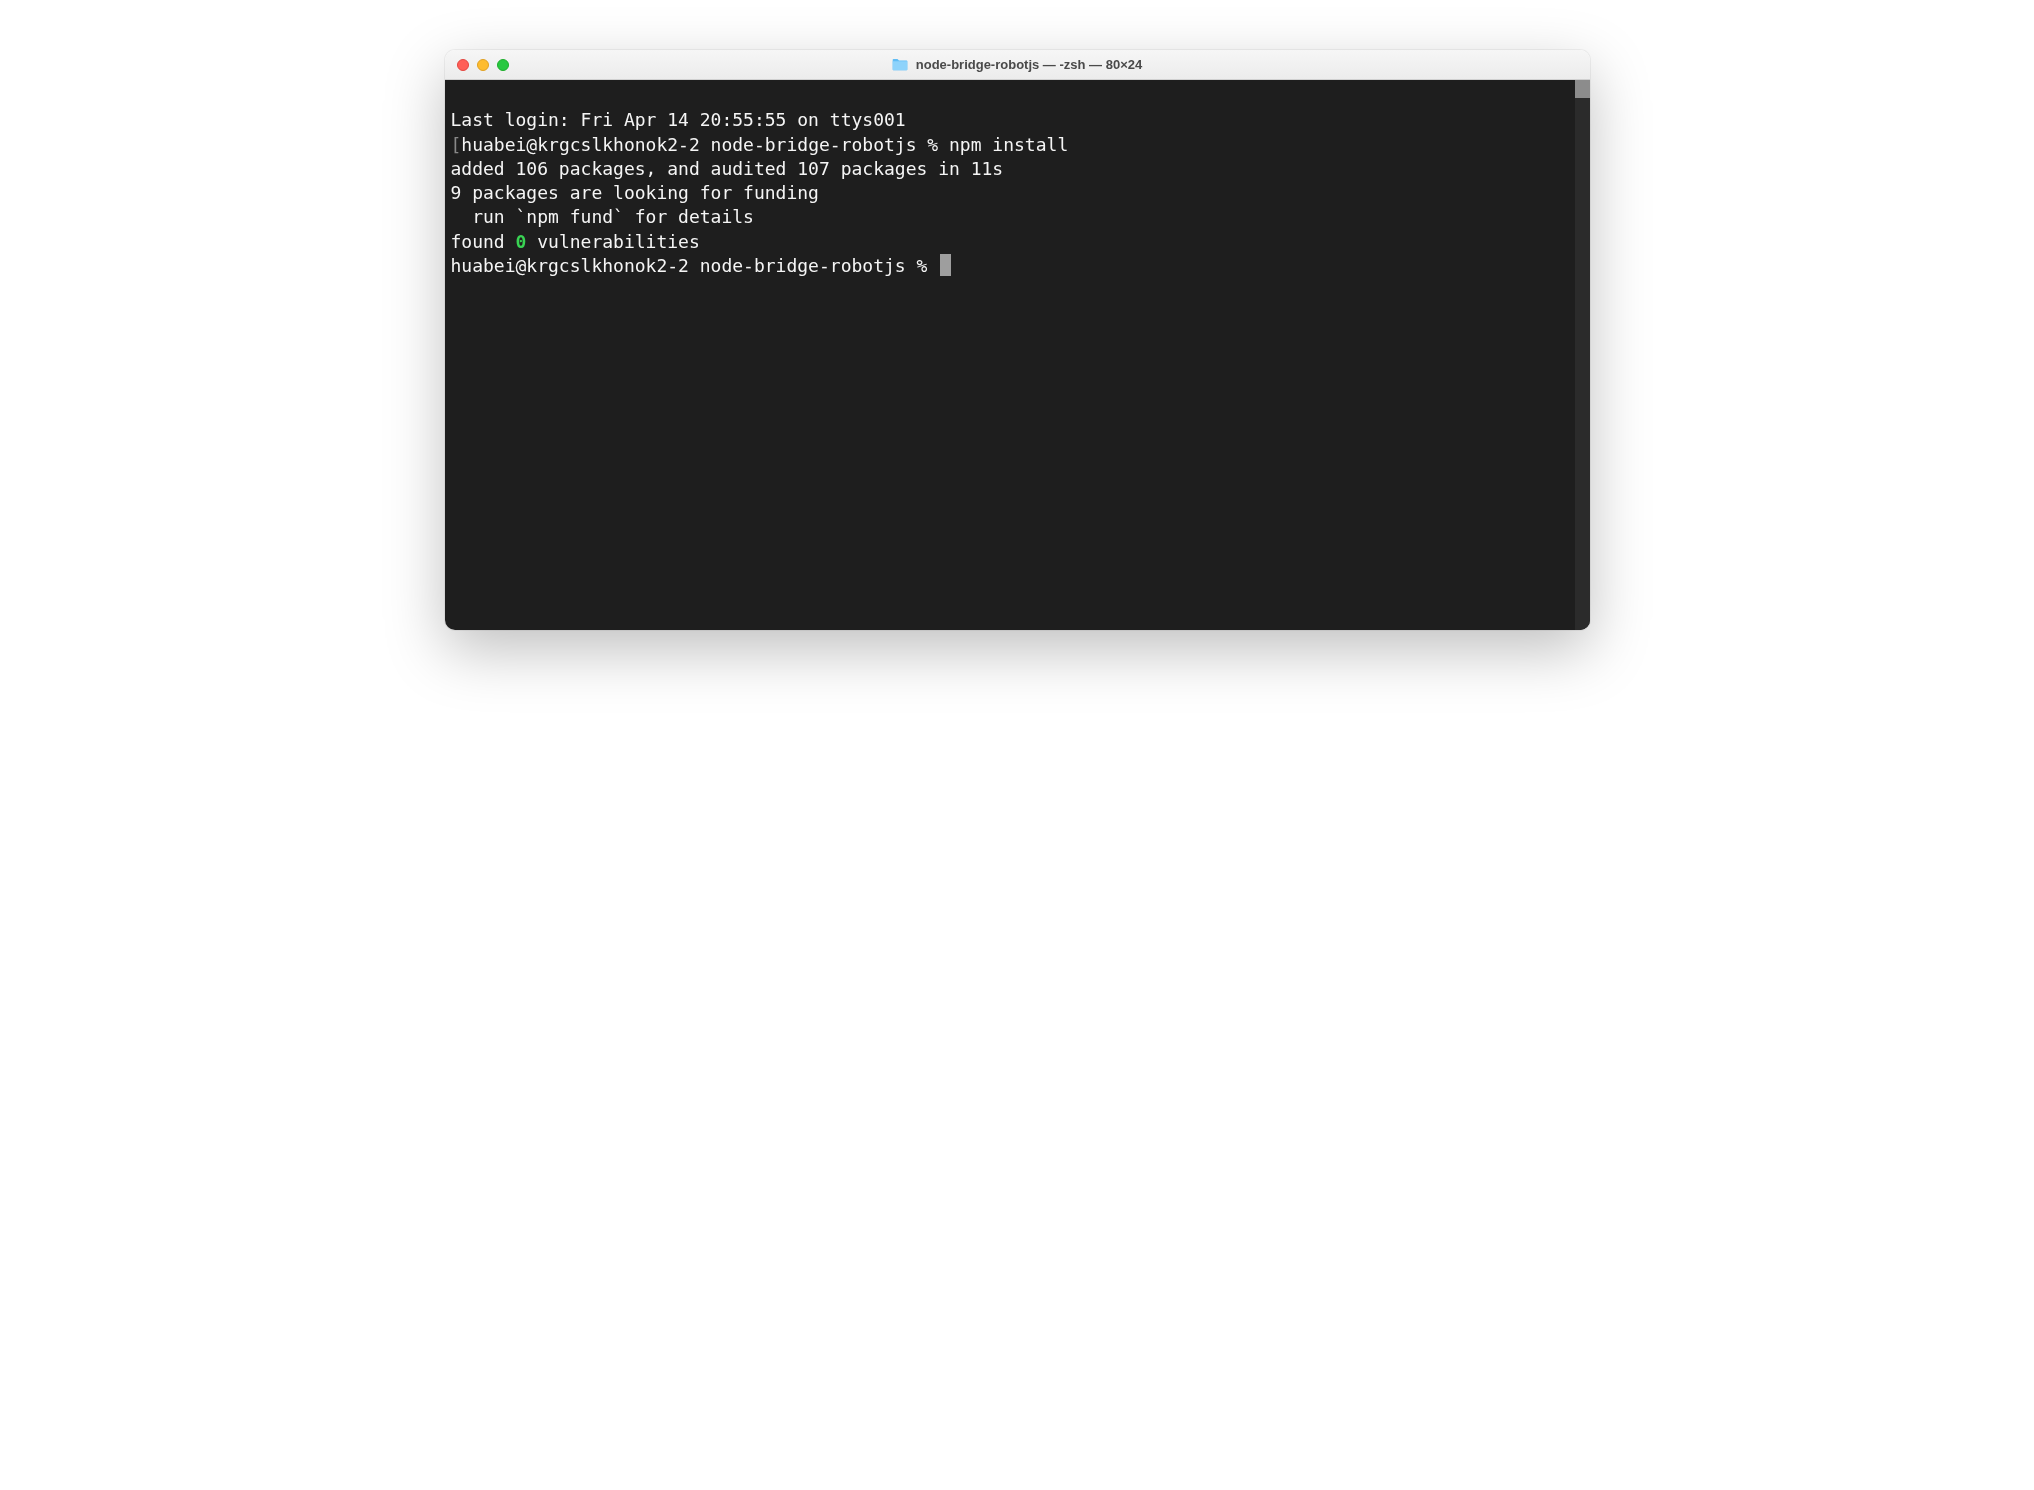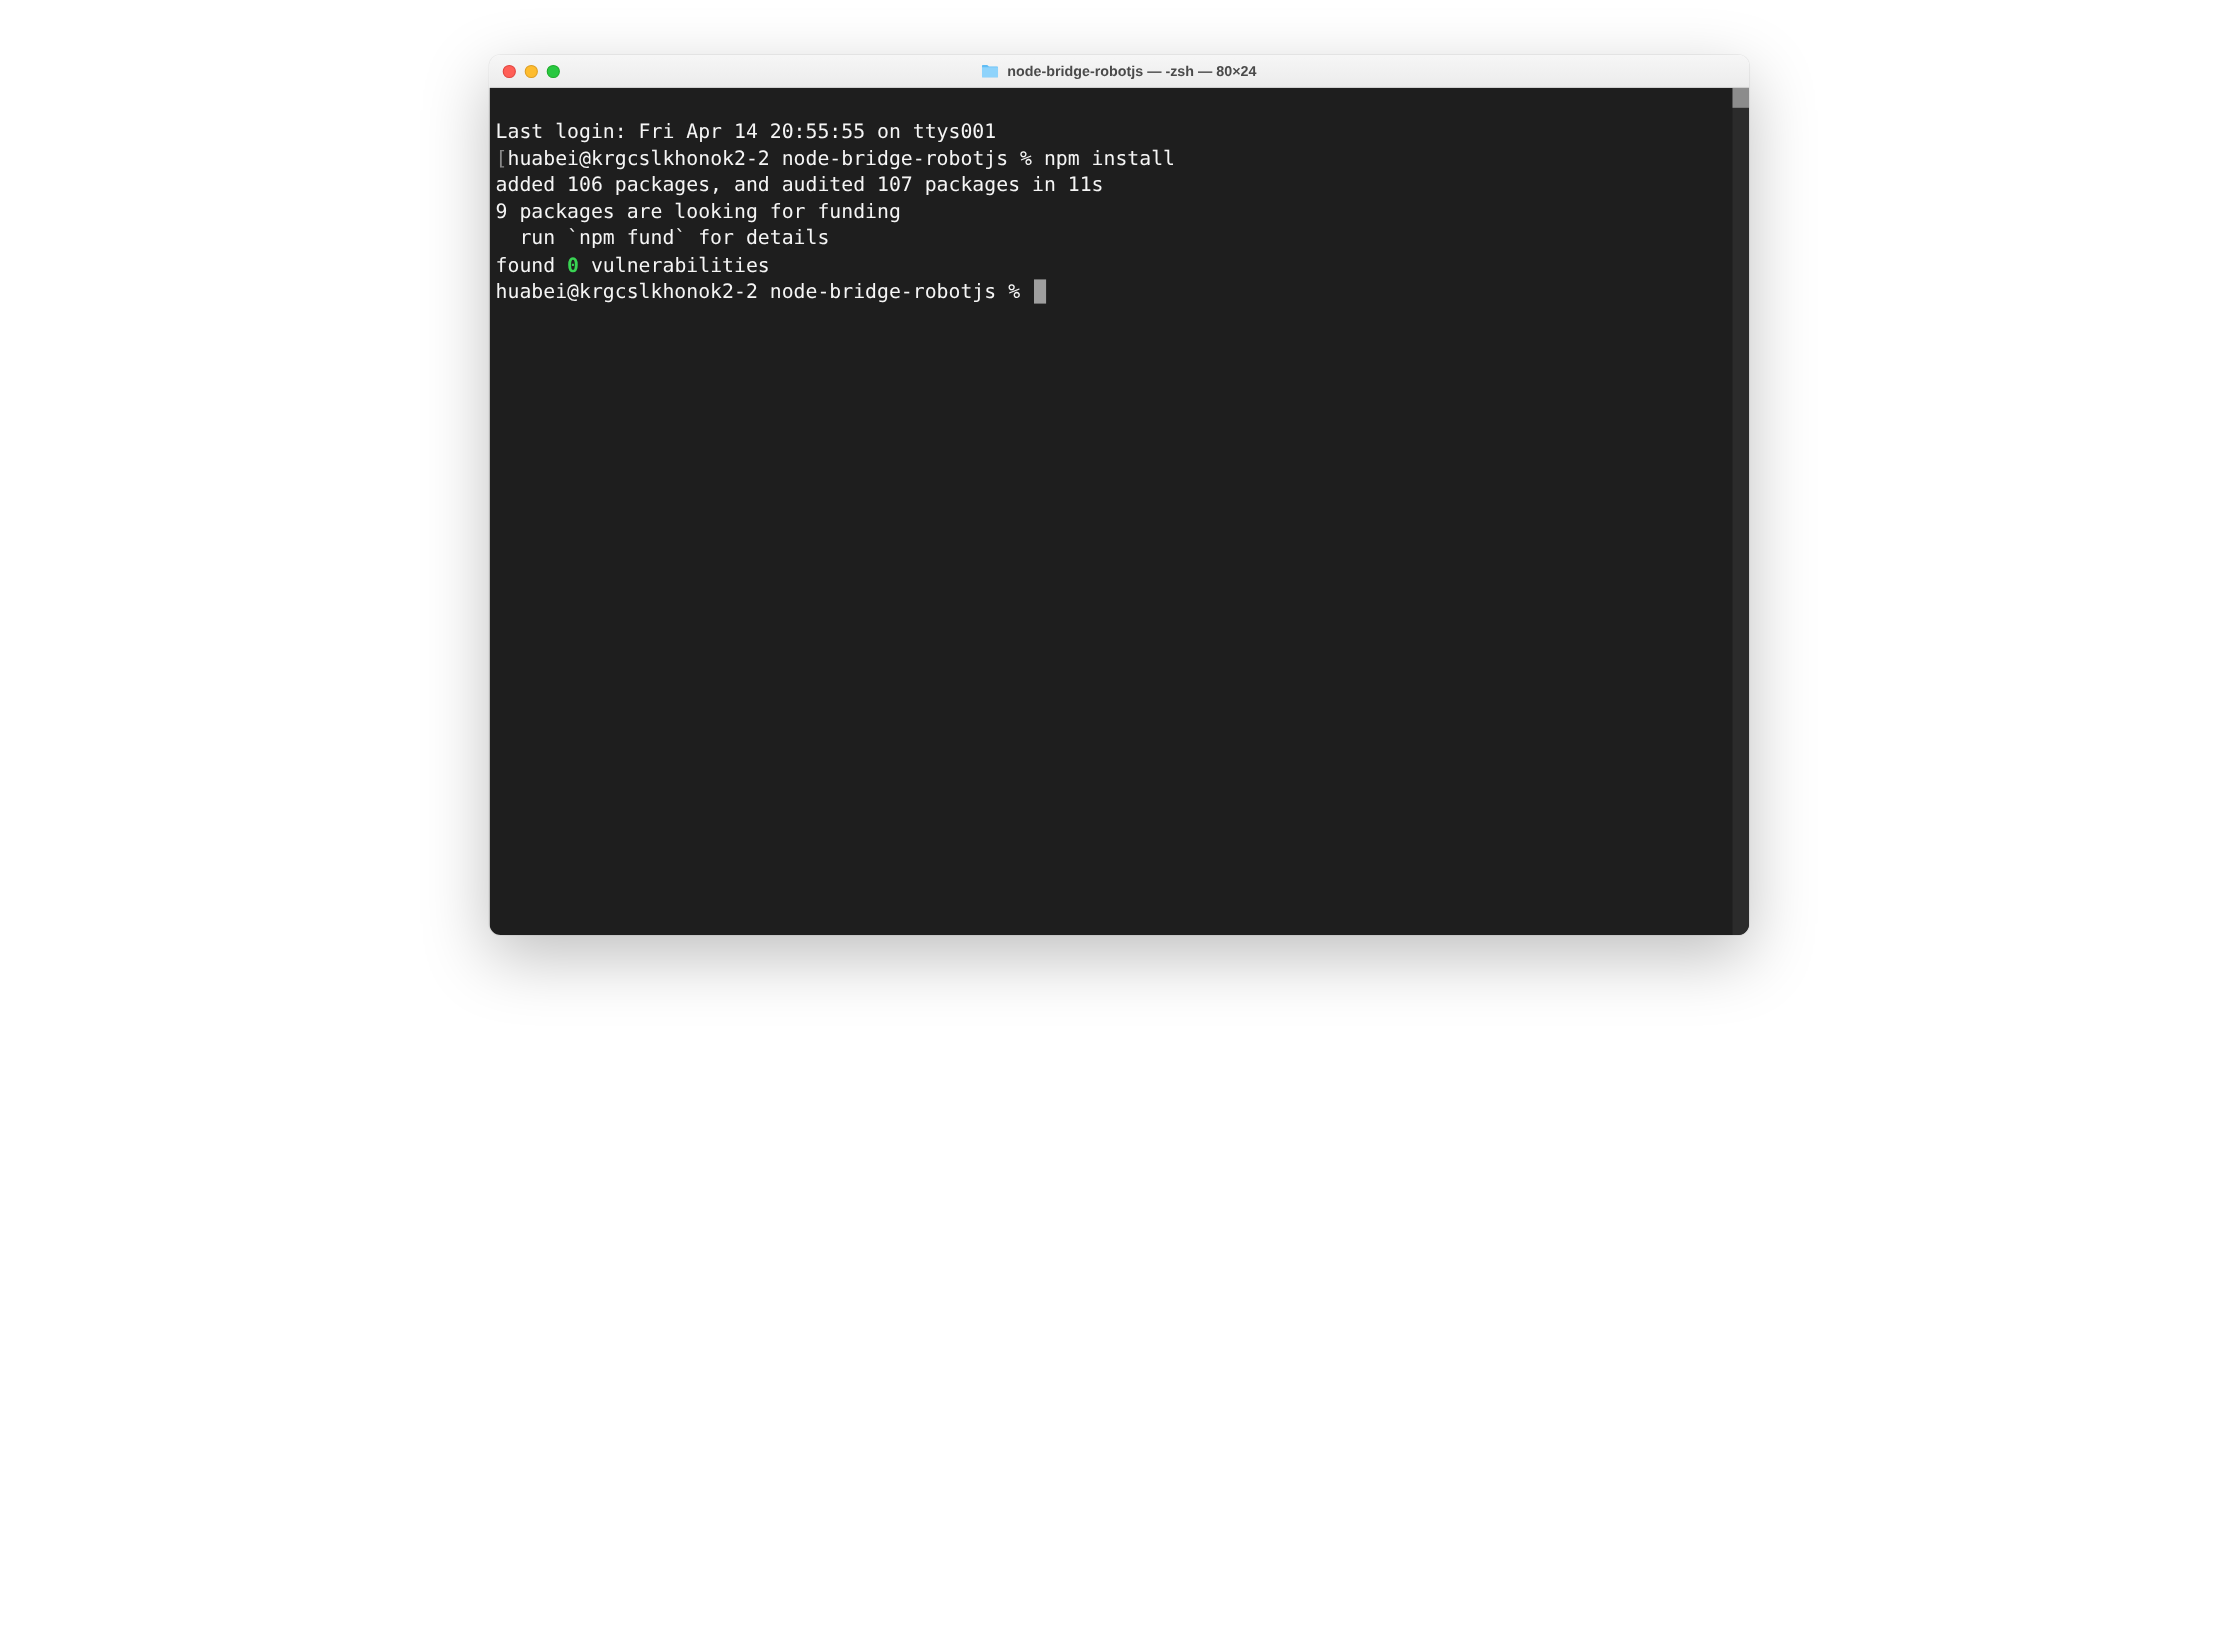--- a/index.html
+++ b/index.html
@@ -58,21 +58,21 @@
       position: relative;
     }
     .folder-icon svg { display: block; }
     .terminal-body {
       background: #1e1e1e;
       color: #f5f5f5;
       font-family: "SF Mono", Menlo, Monaco, Consolas, monospace;
       font-size: 18px;
       line-height: 1.35;
       padding: 4px 6px 4px 6px;
-      height: 770px;
+      height: 550px;
       position: relative;
       white-space: pre;
       overflow: hidden;
     }
     .scrollbar-track {
       position: absolute;
       right: 0;
       top: 0;
       width: 15px;
       height: 100%;

